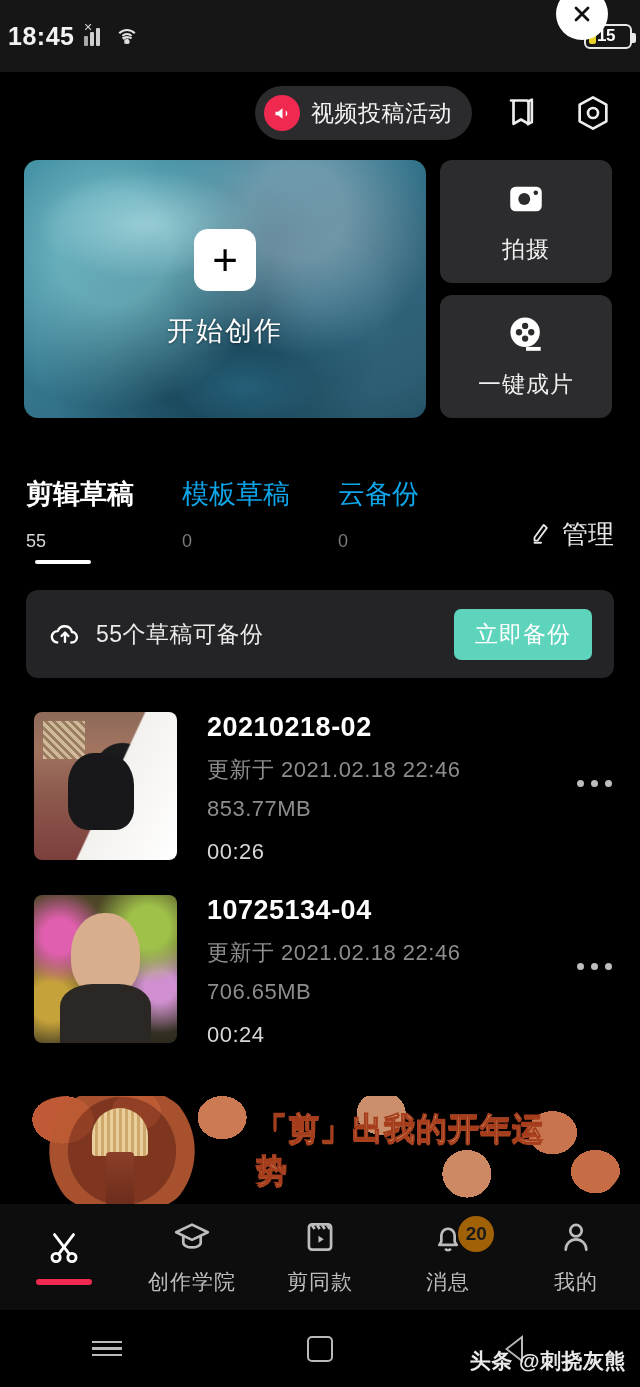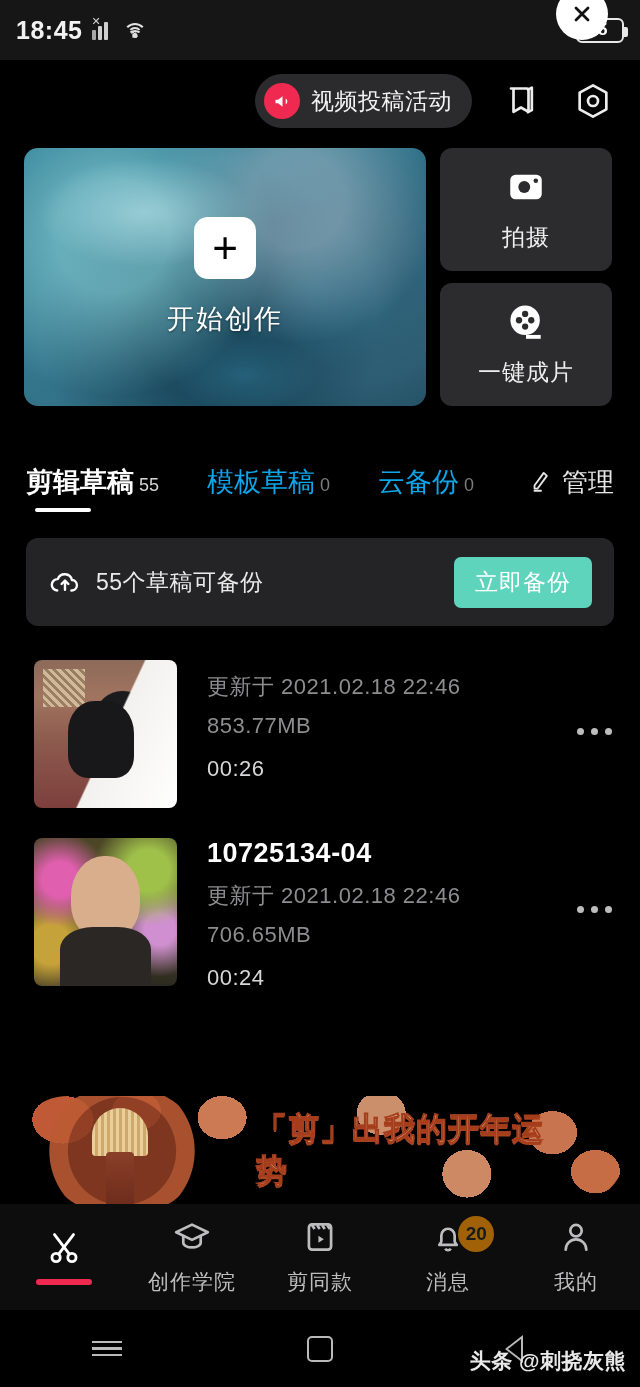--- a/index.html
+++ b/index.html
@@ -4,21 +4,21 @@
 <style>
   * { margin:0; padding:0; box-sizing:border-box; }
   html,body { background:#000; }
   body {
     width:640px; height:1387px; position:relative; overflow:hidden;
     font-family:"Liberation Sans","DejaVu Sans",sans-serif;
     color:#fff;
   }
 
   
-  .statusbar{height:60px;display:flex;align-items:center;padding:0 16px;background:#161616;}
+  .statusbar{height:72px;display:flex;align-items:center;padding:0 8px;background:#161616;}
   .sb-time{font-size:25px;font-weight:600;letter-spacing:.5px;color:#f2f2f2;}
   .sb-icons{display:flex;align-items:center;gap:9px;margin-left:10px;}
   .signal{display:flex;align-items:flex-end;gap:2px;height:19px;position:relative;}
   .signal i{display:block;width:4px;background:#cfcfcf;border-radius:1px;}
   .signal i:nth-child(1){height:6px;background:#8d8d8d;}
   .signal i:nth-child(2){height:10px;background:#a8a8a8;}
   .signal i:nth-child(3){height:14px;}
   .signal i:nth-child(4){height:18px;}
   .signal .xmark{position:absolute;top:-5px;left:-1px;font-size:11px;color:#d0d0d0;line-height:1;}
   .wifi{position:relative;width:24px;height:19px;}
@@ -69,21 +69,21 @@
   .plusbox span{font-size:44px;line-height:38px;font-weight:300;color:#000;}
   .create-lbl{font-size:27px;color:#fff;letter-spacing:2px;text-shadow:0 1px 3px rgba(0,0,0,.45);}
 
   .sidecards{display:flex;flex-direction:column;gap:12px;}
   .scard{width:172px;height:123px;border-radius:12px;background:#2c2c2e;display:flex;flex-direction:column;align-items:center;justify-content:center;gap:10px;}
   .scard svg{width:42px;height:42px;}
   .scard .lbl{font-size:23px;color:#efefef;letter-spacing:1px;}
 
   
   .tabs{display:flex;align-items:flex-end;padding:0 26px;margin-top:58px;gap:48px;}
-  .tab{position:relative;padding-bottom:14px;display:flex;align-items:baseline;gap:5px;}
+  .tab{position:relative;padding-bottom:14px;display:flex;align-items:baseline;gap:19px;flex-direction:column;}
   .tab .t{font-size:27px;color:#0ea5e9;}
   .tab .c{font-size:18px;color:#7b7b7e;}
   .tab.active .t{color:#fff;font-weight:600;}
   .tab.active .c{color:#d6d6d6;}
   .tab.active:after{content:"";position:absolute;left:9px;bottom:2px;width:56px;height:4px;background:#fff;border-radius:2px;}
   .manage{margin-left:auto;display:flex;align-items:center;gap:8px;padding-bottom:14px;}
   .manage svg{width:26px;height:26px;}
   .manage .lbl{font-size:26px;color:#e6e6e6;font-family:Liberation Serif, serif;}
 
   
@@ -286,20 +286,21 @@
   </span>
   <span class="btxt">55个草稿可备份</span>
   <button class="backup-btn">立即备份</button>
 </div>
 
 <div class="drafts">
 
   <div class="draft">
     <div class="thumb t1"></div>
     <div class="dmeta">
+      <div class="dtitle">20210218-02</div>
       <div class="dsub">更新于 2021.02.18 22:46</div>
       <div class="dsize">853.77MB</div>
       <div class="ddur">00:26</div>
     </div>
     <div class="dots">
         <i></i>
         <i></i>
         <i></i>
       </div>
   </div>

